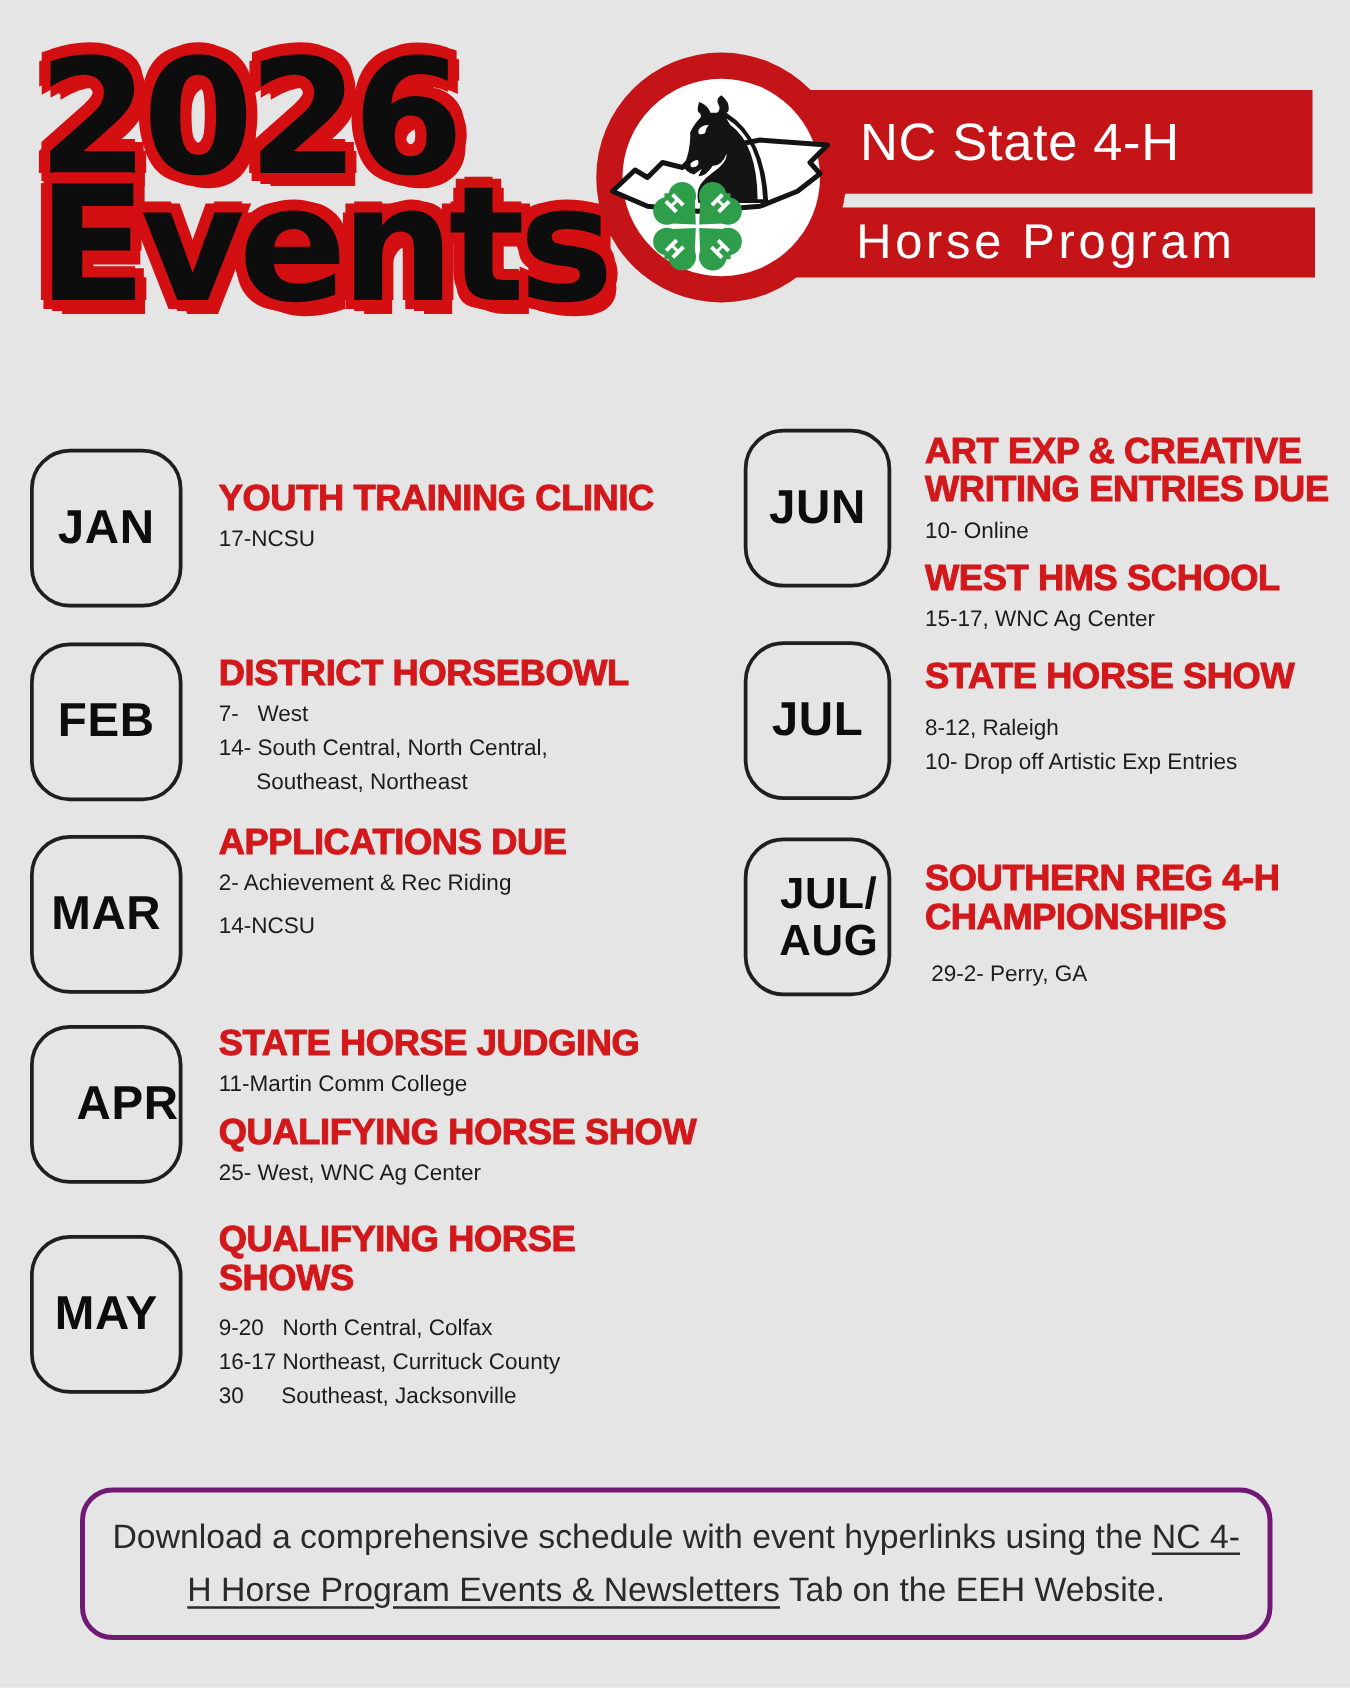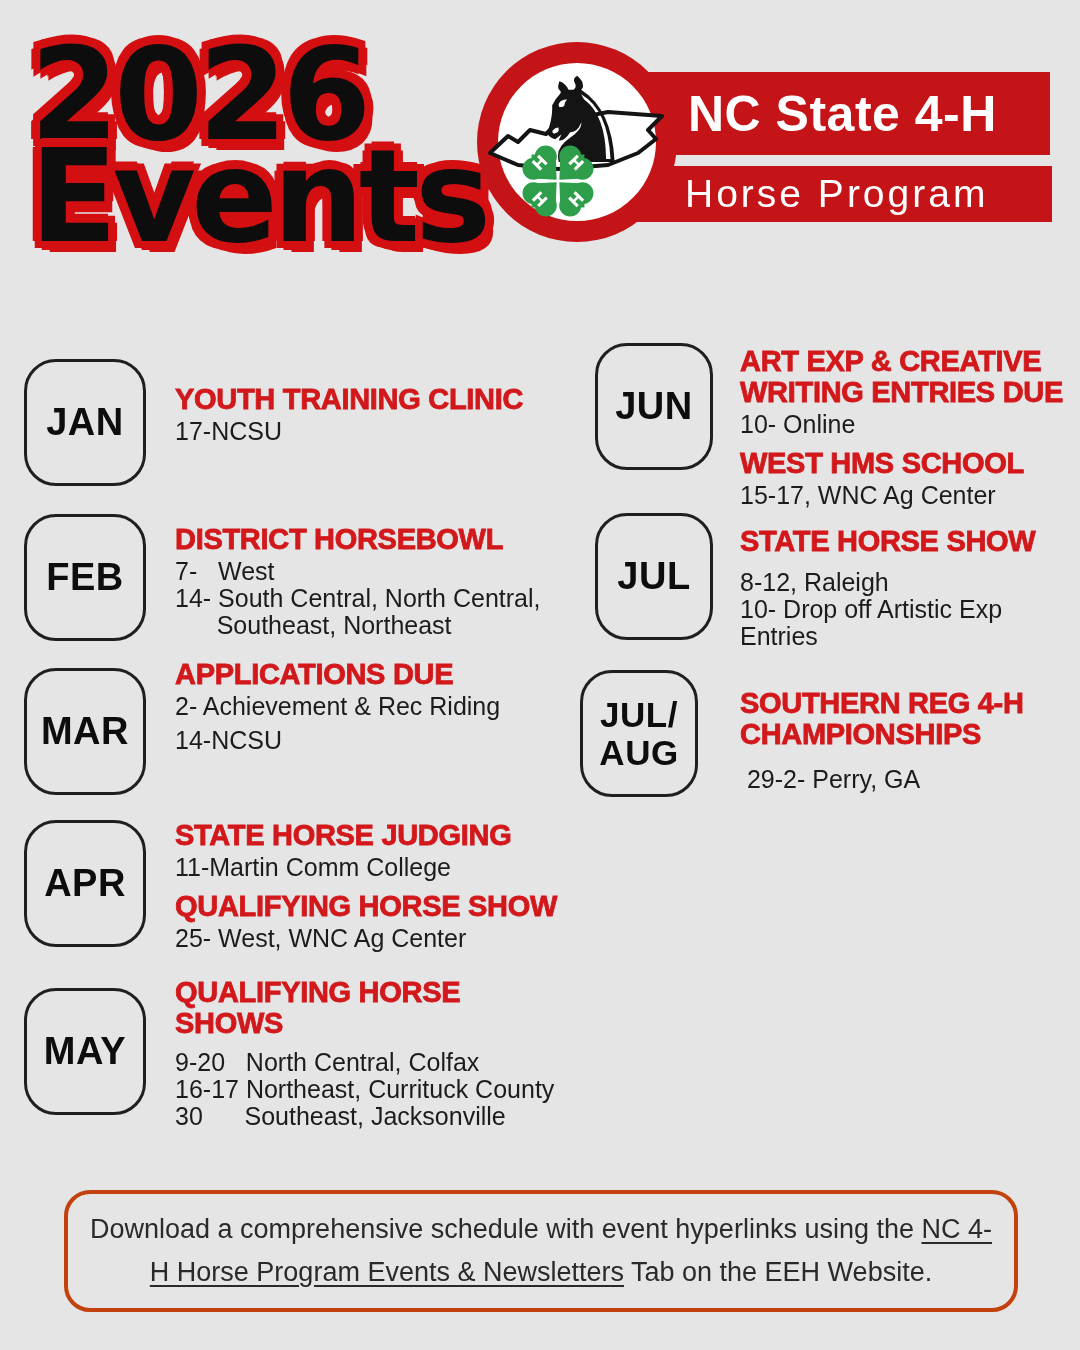--- a/index.html
+++ b/index.html
@@ -22,21 +22,21 @@
     text-shadow:
       -7px -7px 0 #d40f12, 7px -7px 0 #d40f12,
       -7px 7px 0 #d40f12, 7px 7px 0 #d40f12,
       -9px 0 0 #d40f12, 9px 0 0 #d40f12,
       0 -9px 0 #d40f12, 0 9px 0 #d40f12,
       8px 11px 0 #d40f12;
   }
   
   .banner{position:absolute;background:#c41417;z-index:1;display:flex;align-items:center;color:#ffffff;}
   .banner-top{left:560px;top:72px;width:490px;height:83px;}
-  .banner-top span{padding-left:128px;font-size:50px;font-weight:bold;letter-spacing:0.5px;}
+  .banner-top span{padding-left:128px;font-size:42px;font-weight:normal;letter-spacing:0.5px;}
   .banner-bottom{left:560px;top:166px;width:492px;height:56px;}
   .banner-bottom span{padding-left:125px;font-size:39px;font-weight:400;letter-spacing:3px;}
   .logo-circle{
     position:absolute;left:477px;top:42px;width:200px;height:200px;
     background:#c41417;border-radius:50%;z-index:2;
   }
   .logo-inner{
     position:absolute;left:21px;top:21px;width:158px;height:158px;
     background:#ffffff;border-radius:50%;
   }
@@ -54,60 +54,60 @@
     border:3.5px solid #1f1f1f;border-radius:32px;
     display:flex;align-items:center;justify-content:center;
     box-sizing:border-box;
     font-weight:bold;font-size:38px;color:#0d0d0d;
     text-align:center;
   }
   .badge .lbl{letter-spacing:0.5px;}
   .b-jan{left:24px;top:359px;}
   .b-feb{left:24px;top:514px;}
   .b-mar{left:24px;top:668px;}
-  .b-apr{left:24px;top:820px;}
+  .b-apr{left:24px;top:820px;justify-content:flex-end;}
   .b-may{left:24px;top:988px;}
   .b-jun{left:595px;top:343px;width:118px;text-align:center;}
   .b-jul{left:595px;top:513px;width:118px;}
-  .b-julaug{left:580px;top:670px;width:118px;}
+  .b-julaug{left:595px;top:670px;width:118px;justify-content:flex-end;}
   .b-julaug .lbl{max-width:94px;display:inline-block;word-break:break-all;font-size:35px;line-height:1.06;}
   .events{position:absolute;width:440px;}
   .e-jan{left:175px;top:384px;}
   .e-feb{left:175px;top:524px;}
   .e-mar{left:175px;top:659px;}
   .e-apr{left:175px;top:820px;}
   .e-may{left:175px;top:977px;}
   .e-jun{left:740px;top:346px;width:362px;}
   .e-jul{left:740px;top:526px;width:345px;}
   .e-julaug{left:740px;top:688px;width:340px;}
   .evt-title{
     margin:0;
     font-size:29px;font-weight:bold;
     -webkit-text-stroke:0.8px currentColor;
     letter-spacing:-0.3px;
     line-height:31px;
     color:#d2181b;
   }
   .evt-detail{
     margin-top:3px;
-    font-size:25px;color:#1c1c1c;
+    font-size:18px;color:#1c1c1c;
     line-height:27px;
     white-space:pre-wrap;
   }
   .section + .section{margin-top:7px;}
   .e-apr .section + .section{margin-top:10px;}
   .e-jun .section + .section{margin-top:10px;}
   .e-may .evt-title{max-width:330px;margin-bottom:10px;}
   .e-jun .evt-title{max-width:360px;}
   .e-julaug .evt-title{max-width:330px;}
   .e-julaug .evt-detail{margin-top:16px;}
   
   .note{
     position:absolute;left:64px;top:1190px;width:954px;height:122px;
-    border:4px solid #c2410c;border-radius:26px;
+    border:4px solid #701a75;border-radius:26px;
     box-sizing:border-box;
     display:flex;align-items:center;justify-content:center;
     background:transparent;
   }
   .note p{
     margin:0;padding:0 14px;
     text-align:center;
     font-size:27px;line-height:43px;color:#2a2a2a;
   }
   .note .link{text-decoration:underline;text-underline-offset:4px;}

